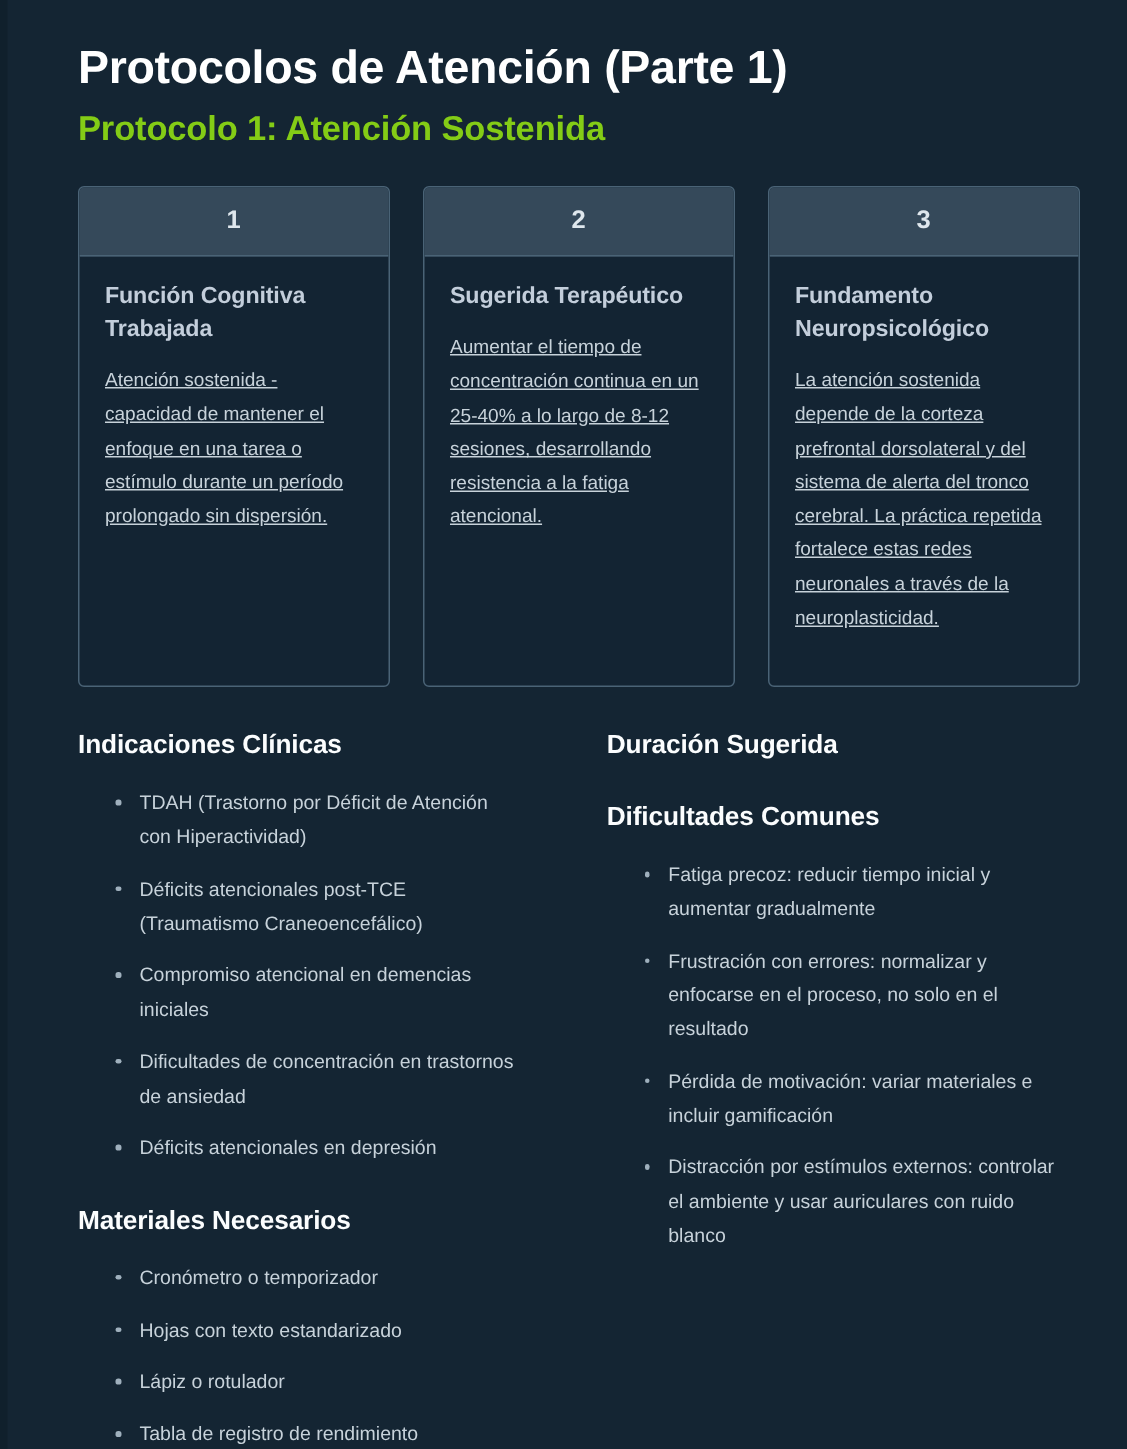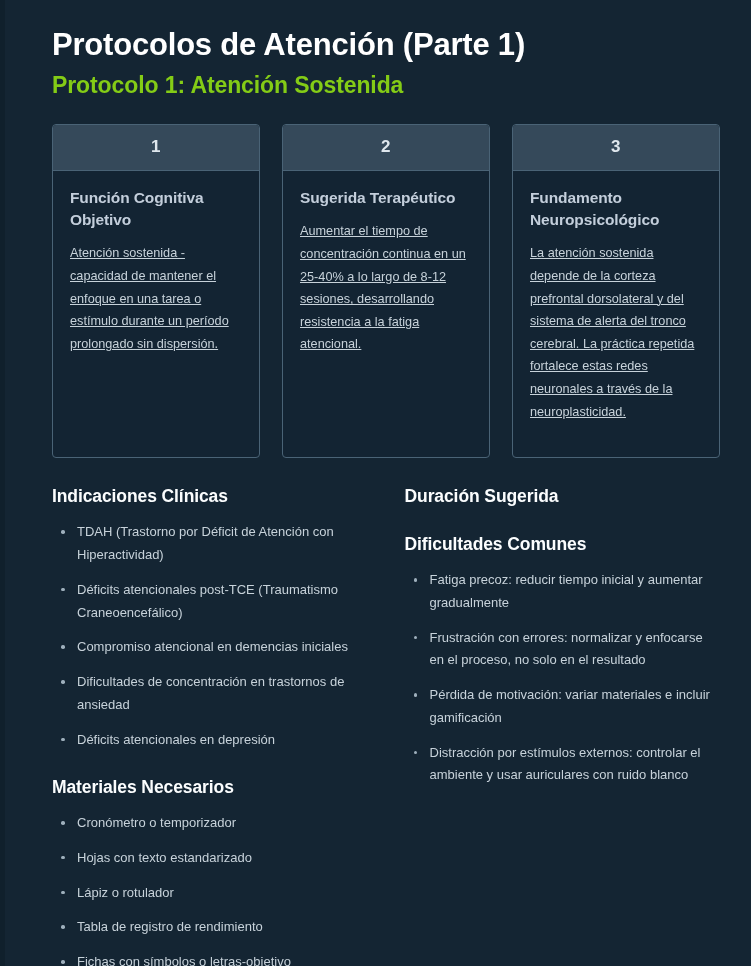--- a/index.html
+++ b/index.html
@@ -117,21 +117,21 @@
     margin-top: 26px;
   }
   .para {
     margin: 0;
     font-size: 13px;
     line-height: 1.85;
     color: #c7d2da;
   }
   ul.bullets {
     list-style: none;
-    margin: 0;
+    margin: 16px;
     padding: 0;
   }
   ul.bullets li {
     position: relative;
     padding-left: 25px;
     margin-bottom: 12px;
     font-size: 13px;
     line-height: 1.75;
     color: #c7d2da;
   }
@@ -156,21 +156,21 @@
 <div class="page">
 
   <h1 class="doc-title">Protocolos de Atención (Parte 1)</h1>
   <h2 class="doc-subtitle">Protocolo 1: Atención Sostenida</h2>
 
   <div class="cards">
 
     <div class="card">
       <div class="card-head">1</div>
       <div class="card-body">
-        <h3 class="card-title">Función Cognitiva Objetivo</h3>
+        <h3 class="card-title">Función Cognitiva Trabajada</h3>
         <p class="card-text">Atención sostenida - capacidad de mantener el enfoque en una tarea o estímulo durante un período prolongado sin dispersión.</p>
       </div>
     </div>
 
     <div class="card">
       <div class="card-head">2</div>
       <div class="card-body">
         <h3 class="card-title">Sugerida Terapéutico</h3>
         <p class="card-text">Aumentar el tiempo de concentración continua en un 25-40% a lo largo de 8-12 sesiones, desarrollando resistencia a la fatiga atencional.</p>
       </div>

